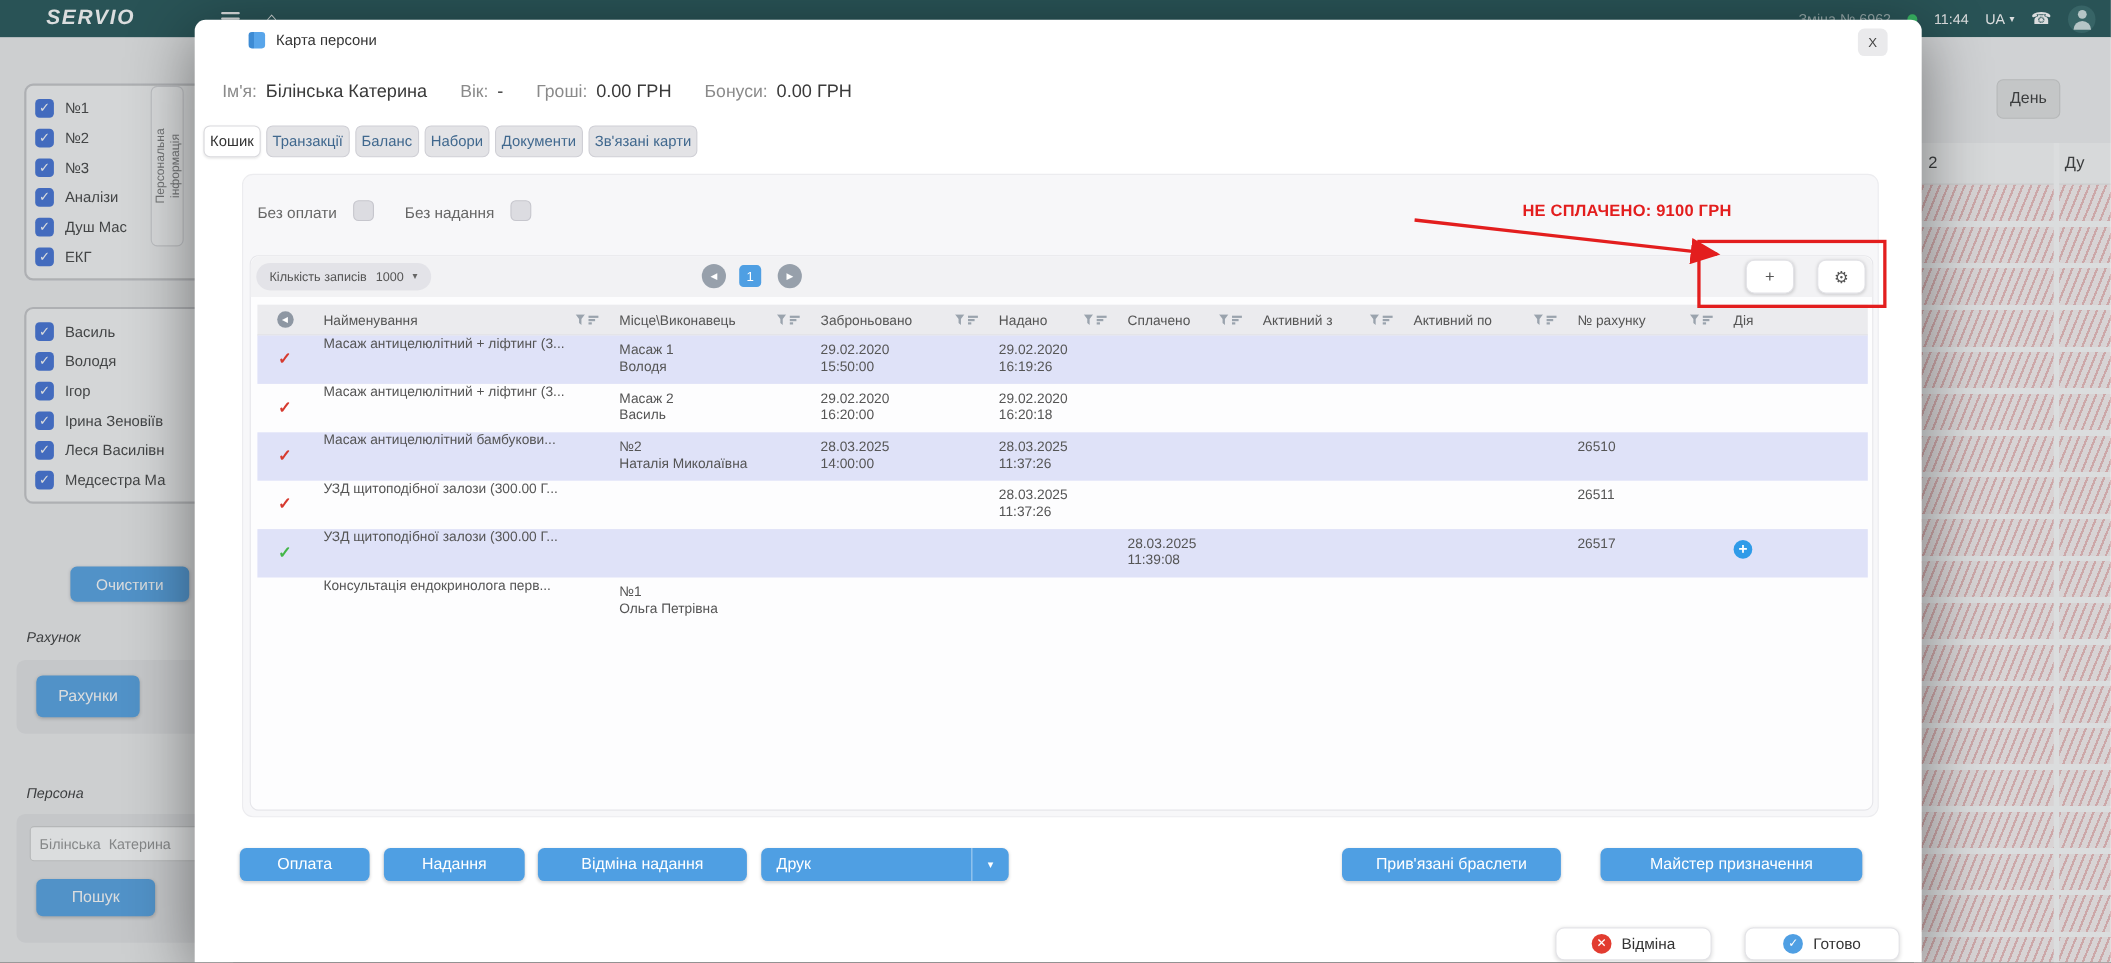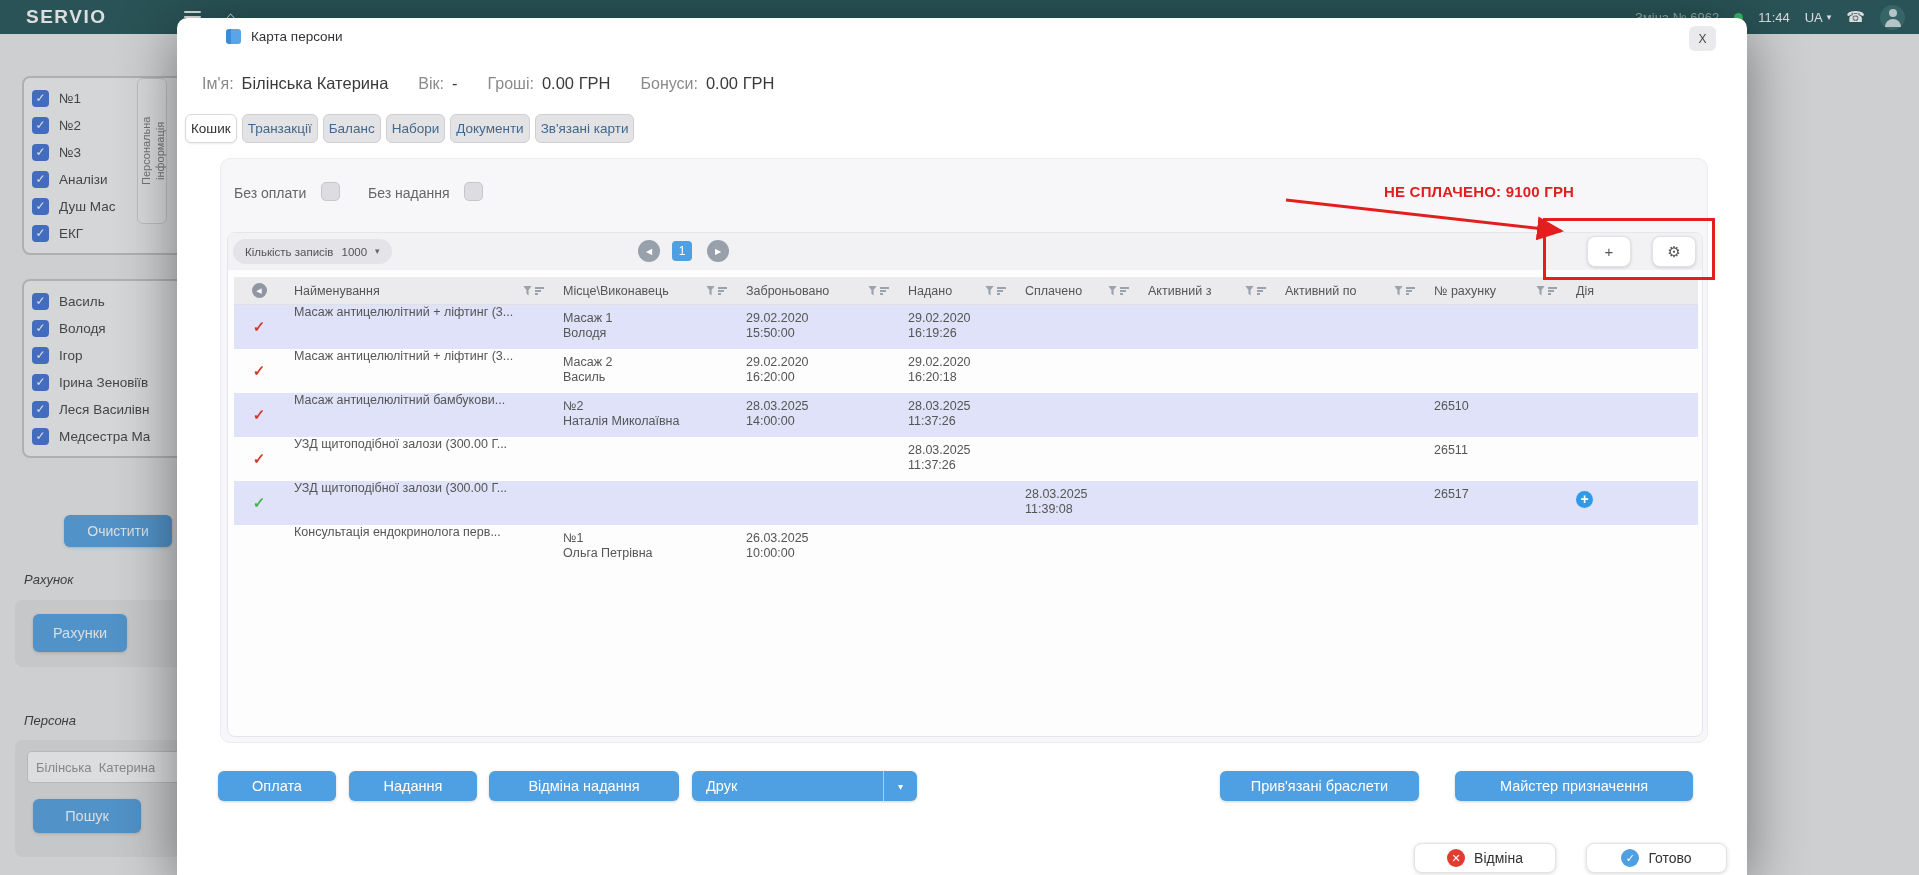--- a/index.html
+++ b/index.html
@@ -2,21 +2,21 @@
 <html><head>
 <meta charset="utf-8">
 <style>
 *{margin:0;padding:0;box-sizing:border-box}
 html,body{background:#444}
 body{font-family:"Liberation Sans",sans-serif}
 #root{position:relative;width:1919px;height:875px;overflow:hidden;background:#ededee}
 
 
 .topbar{position:absolute;left:0;top:0;right:0;height:34px;background:#1c4f51;color:#fff;display:flex;align-items:center;z-index:1}
-.logo{margin-left:26px;font-size:19px;font-weight:bold;letter-spacing:1.5px}
+.logo{margin-left:42px;font-size:19px;font-weight:bold;font-style:italic;letter-spacing:1.5px}
 .burger{margin-left:78px;display:flex;flex-direction:column;gap:3px;cursor:pointer}
 .burger i{display:block;width:17px;height:2px;background:#fff;border-radius:1px}
 .bldg{margin-left:24px;font-size:17px;line-height:1;cursor:pointer}
 .top-right{position:absolute;right:14px;top:0;height:34px;display:flex;align-items:center;gap:15px}
 .shift{color:#a7bcbc;font-size:13px;white-space:nowrap}
 .gdot{width:9px;height:9px;border-radius:50%;background:#2fcb62}
 .time{font-size:13px}
 .lang{font-size:13px;display:flex;align-items:center;gap:4px;cursor:pointer}
 .chev{font-size:9px;line-height:1}
 .phone{font-size:15px;cursor:pointer}
@@ -223,20 +223,31 @@
     </div>
     <div class="sec-label lab-per">Персона</div>
     <div class="graybox gb-per">
       <input class="per-input" type="text" value="Білінська  Катерина" style="">
       <button class="btn search-btn">Пошук</button>
     </div>
   </div>
 
   <div class="vtab">Персональна інформація</div>
 
+  <div class="schedule">
+    <div class="sch-top">
+      <button class="day-btn">День</button>
+    </div>
+    <div class="sch-head">
+      <span class="sch-h1">2</span>
+      <span class="sch-h2">Ду</span>
+    </div>
+    <div class="sch-grid"></div>
+    <div class="sch-vline"></div>
+  </div>
 
   <div class="dim"></div>
 
   <div class="modal">
     <span class="m-title-icon"></span>
     <span class="m-title-text">Карта персони</span>
     <button class="m-close">X</button>
 
     <div class="m-info">
       <span class="mi-pair">
@@ -521,24 +532,20 @@
 
           <div class="trow">
             <div class="c c-chk w0"></div>
             <div class="c c-name w1">
                 <span>Консультація ендокринолога перв...</span>
               </div>
             <div class="c w2">
                 <div>№1</div>
                 <div>Ольга Петрівна</div>
               </div>
-            <div class="c w3">
-                <div>26.03.2025</div>
-                <div>10:00:00</div>
-              </div>
             <div class="c w4">
                 <div></div>
                 <div></div>
               </div>
             <div class="c w5">
                 <div></div>
                 <div></div>
               </div>
             <div class="c w6"></div>
             <div class="c w7"></div>

